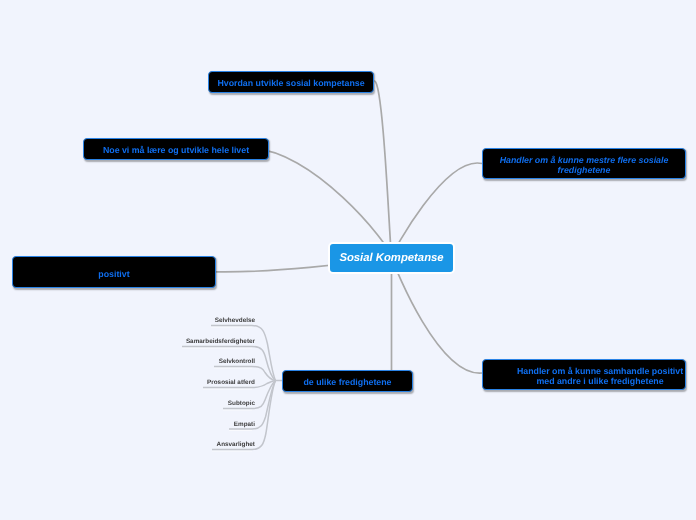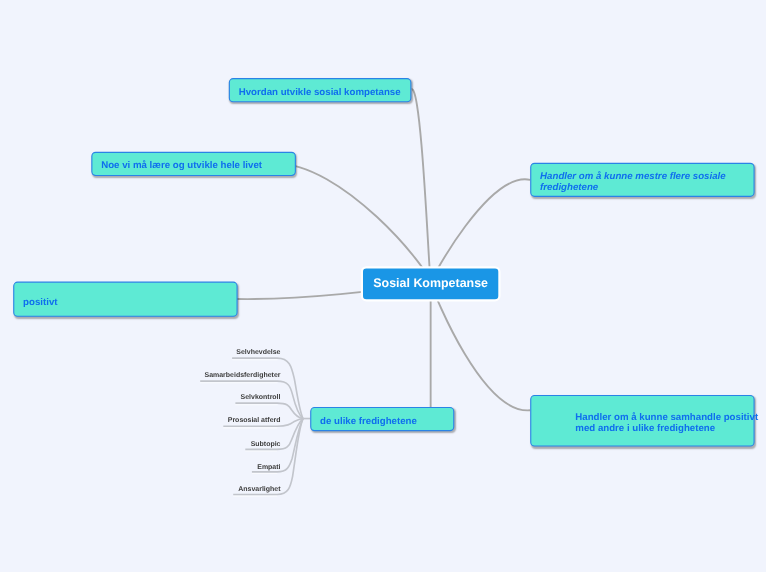--- a/index.html
+++ b/index.html
@@ -6,23 +6,23 @@
   html,body{margin:0;padding:0;}
   body{width:696px;height:520px;background:#f1f4fd;overflow:hidden;
        font-family:"Liberation Sans",sans-serif;position:relative;
        -webkit-font-smoothing:antialiased;text-rendering:geometricPrecision;}
   #canvas{position:absolute;left:0;top:0;width:696px;height:520px;}
   svg.links{position:absolute;left:0;top:0;width:696px;height:520px;pointer-events:none;}
   .node{position:absolute;box-sizing:border-box;}
   .root{background:#1a96e6;border:2px solid #ffffff;border-radius:5px;color:#ffffff;
         font-weight:bold;font-size:11.3px;display:flex;align-items:center;justify-content:center;
         white-space:nowrap;}
-  .branch{background:#5eead4;border:1.7px solid #2a83e6;border-radius:4px;color:#0f6eee;
+  .branch{background:#000000;border:1.7px solid #2a83e6;border-radius:4px;color:#0f6eee;
         font-weight:bold;font-size:8.8px;line-height:10.5px;display:flex;flex-direction:column;
-        justify-content:center;align-items:flex-start;
+        justify-content:center;align-items:center;
         box-shadow:1px 1.5px 1.5px rgba(0,0,0,.30);padding:0 8px;white-space:nowrap;}
   .branch span{display:block;white-space:nowrap;position:relative;top:0.8px;}
   .branch.two span{top:1.8px;}
   .leaf{position:absolute;font-size:6.35px;font-weight:bold;color:#3d3d3d;text-align:right;
         white-space:nowrap;line-height:8px;}
 </style>
 </head>
 <body>
 
 <div id="canvas">
@@ -50,39 +50,39 @@
         <path d="M182,346.5 L252,346.5 C262,346.5 264,351 266,359 C268.5,369 271,377 275.5,380.5"></path>
         <path d="M214,366.5 L252,366.5 C261,366.5 263,369 265,372.5 C268,377 271,380 275.5,380.5"></path>
         <path d="M203,387.5 L252,387.5 C261,387.5 264,385.5 267,383.5 C271,381.5 273,380.8 275.5,380.5"></path>
         <path d="M223,408.5 L252,408.5 C261,408.5 263,405.5 265,400 C268,392 271,384 275.5,380.5"></path>
         <path d="M229,429 L252,429 C261,429 263,424.5 265.5,417 C268.5,405 271,389 275.5,380.5"></path>
         <path d="M212,449.5 L252,449.5 C262,449.5 264,443 266,433 C269,414 271.5,389 275.5,380.5"></path>
         <path d="M275.5,380.5 L282,380.5"></path>
       </g>
   </svg>
 
-  <div class="node root" style="left: 328px; top: 242px; width: 127px; height: 32px;">
+  <div class="node root" style="left: 328px; top: 242px; width: 127px; height: 32px; font-style: italic;">
     <span>Sosial Kompetanse</span>
   </div>
 
   <div id="branch-layer">
       <div class="node branch" style="left: 208px; top: 71px; width: 166px; height: 22px;">
         <span>Hvordan utvikle sosial kompetanse</span>
       </div>
       <div class="node branch" style="left: 83px; top: 138px; width: 186px; height: 22px;">
         <span>Noe vi må lære og utvikle hele livet</span>
       </div>
       <div class="node branch two" style="left: 12px; top: 256px; width: 204px; height: 32px;">
         <span>positivt</span>
       </div>
       <div class="node branch two" style="left: 482px; top: 148px; width: 204px; height: 31px; font-style: italic;">
         <span>Handler om å kunne mestre flere sosiale</span>
         <span>fredighetene</span>
       </div>
-      <div class="node branch two" style="left: 482px; top: 359px; width: 204px; height: 47px; padding-left: 40px;">
+      <div class="node branch two" style="left: 482px; top: 359px; width: 204px; height: 31px; padding-left: 40px;">
         <span>Handler om å kunne samhandle positivt</span>
         <span>med andre i ulike fredighetene</span>
       </div>
       <div class="node branch" style="left: 282px; top: 370px; width: 131px; height: 22px;">
         <span>de ulike fredighetene</span>
       </div>
     </div>
   <div id="leaf-layer">
       <div class="leaf" style="left: 150px; top: 317px; width: 105px;"><span>Selvhevdelse</span></div>
       <div class="leaf" style="left: 150px; top: 338px; width: 105px;"><span>Samarbeidsferdigheter</span></div>

